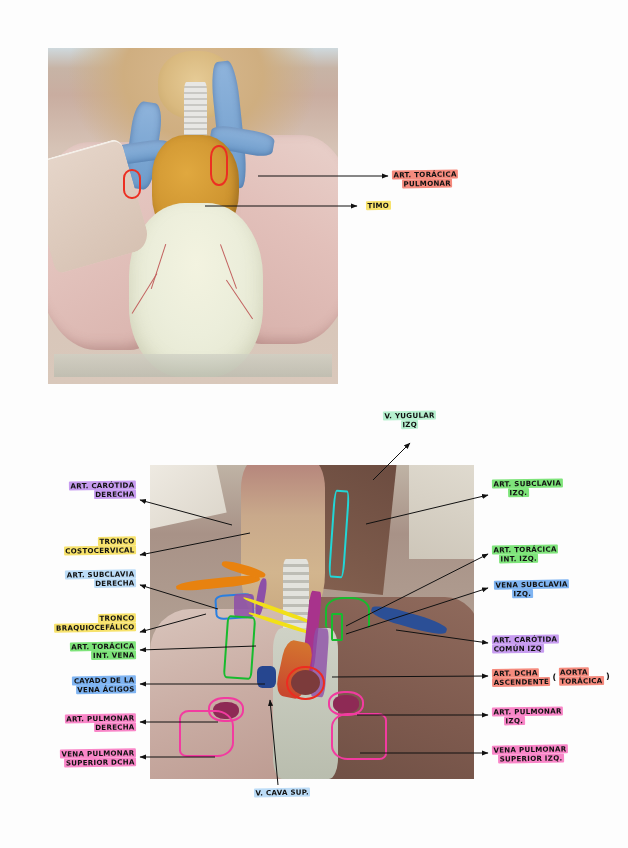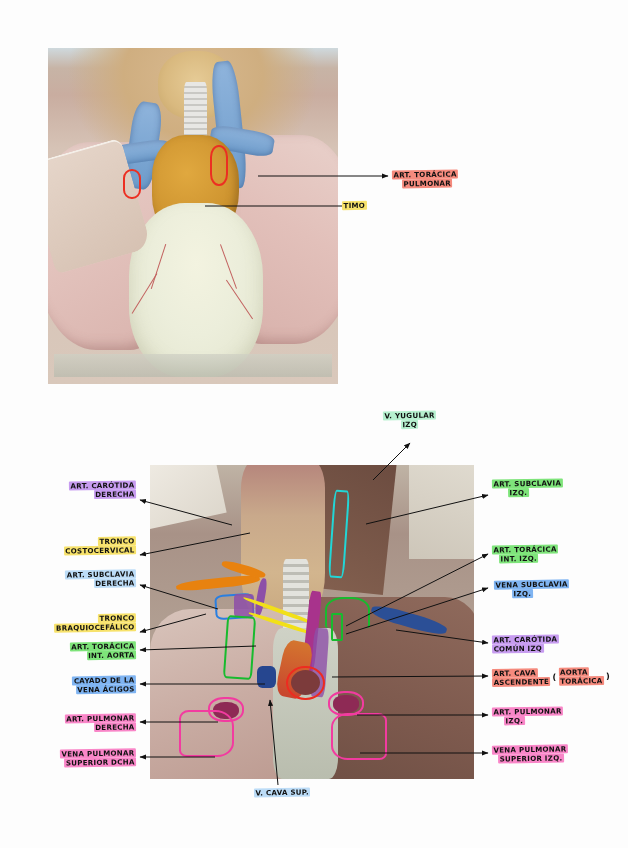--- a/index.html
+++ b/index.html
@@ -309,21 +309,21 @@
 
       <path d="M278,785 L270,700"></path>
     </g>
   </svg>
 
   <div class="label" style="left:392px; top:170px;">
     <span class="ln"><span class="hl hl-red">ART. TORÁCICA</span></span>
     <span class="ln" style="padding-left:10px;"><span class="hl hl-red">PULMONAR</span></span>
   </div>
 
-  <div class="label" style="left:342px; top:201px;text-decoration:underline;">
+  <div class="label" style="left:366px; top:201px;text-decoration:underline;">
     <span class="ln"><span class="hl hl-yellow">TIMO</span></span>
   </div>
 
   <div class="label center" style="left:383px; top:411px;">
     <span class="ln"><span class="hl hl-mint">V. YUGULAR</span></span>
     <span class="ln"><span class="hl hl-mint">IZQ</span></span>
   </div>
 
   <div class="label right" style="left:68px; top:481px; width:68px;">
     <span class="ln"><span class="hl hl-purple">ART. CARÓTIDA</span></span>
@@ -340,21 +340,21 @@
     <span class="ln"><span class="hl hl-ltblue">DERECHA</span></span>
   </div>
 
   <div class="label right" style="left:50px; top:614px; width:86px;">
     <span class="ln"><span class="hl hl-yellow">TRONCO</span></span>
     <span class="ln"><span class="hl hl-yellow">BRAQUIOCEFÁLICO</span></span>
   </div>
 
   <div class="label right" style="left:58px; top:642px; width:78px;">
     <span class="ln"><span class="hl hl-green">ART. TORÁCICA</span></span>
-    <span class="ln"><span class="hl hl-green">INT. AORTA</span></span>
+    <span class="ln"><span class="hl hl-green">INT. VENA</span></span>
   </div>
 
   <div class="label right" style="left:56px; top:676px; width:80px;">
     <span class="ln"><span class="hl hl-blue">CAYADO DE LA</span></span>
     <span class="ln"><span class="hl hl-blue">VENA ÁCIGOS</span></span>
   </div>
 
   <div class="label right" style="left:58px; top:714px; width:78px;">
     <span class="ln"><span class="hl hl-pink">ART. PULMONAR</span></span>
     <span class="ln"><span class="hl hl-pink">DERECHA</span></span>
@@ -381,21 +381,21 @@
   </div>
 
   <div class="label" style="left:492px; top:635px;">
     <span class="ln"><span class="hl hl-purple">ART. CARÓTIDA</span></span>
     <span class="ln"><span class="hl hl-purple">COMÚN IZQ</span></span>
   </div>
 
   <div class="label" style="left:492px; top:668px;">
     <div style="display:flex; align-items:center; gap:2px;">
       <div>
-        <span class="ln"><span class="hl hl-red">ART. CAVA</span></span>
+        <span class="ln"><span class="hl hl-red">ART. DCHA</span></span>
         <span class="ln"><span class="hl hl-red">ASCENDENTE</span></span>
       </div>
       <span class="paren">(</span>
       <div>
         <span class="ln"><span class="hl hl-red">AORTA</span></span>
         <span class="ln"><span class="hl hl-red">TORÁCICA</span></span>
       </div>
       <span class="paren">)</span>
     </div>
   </div>

